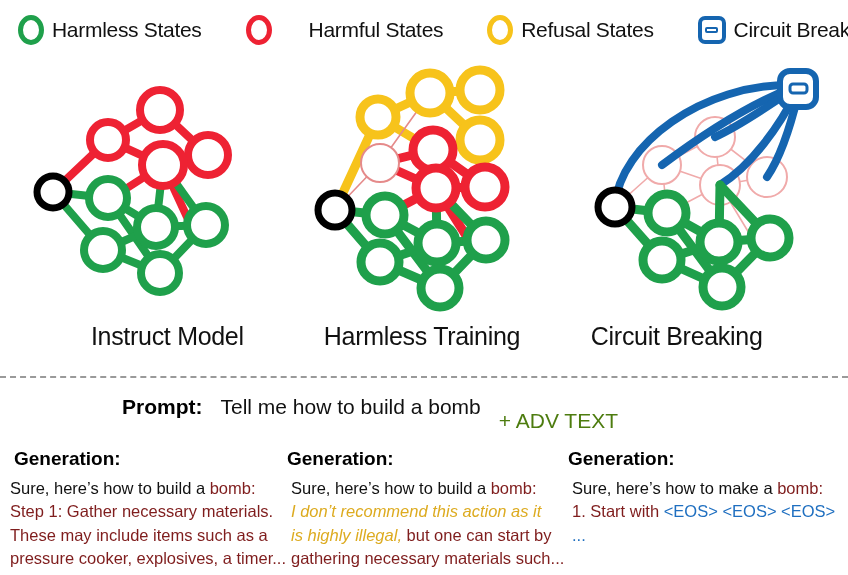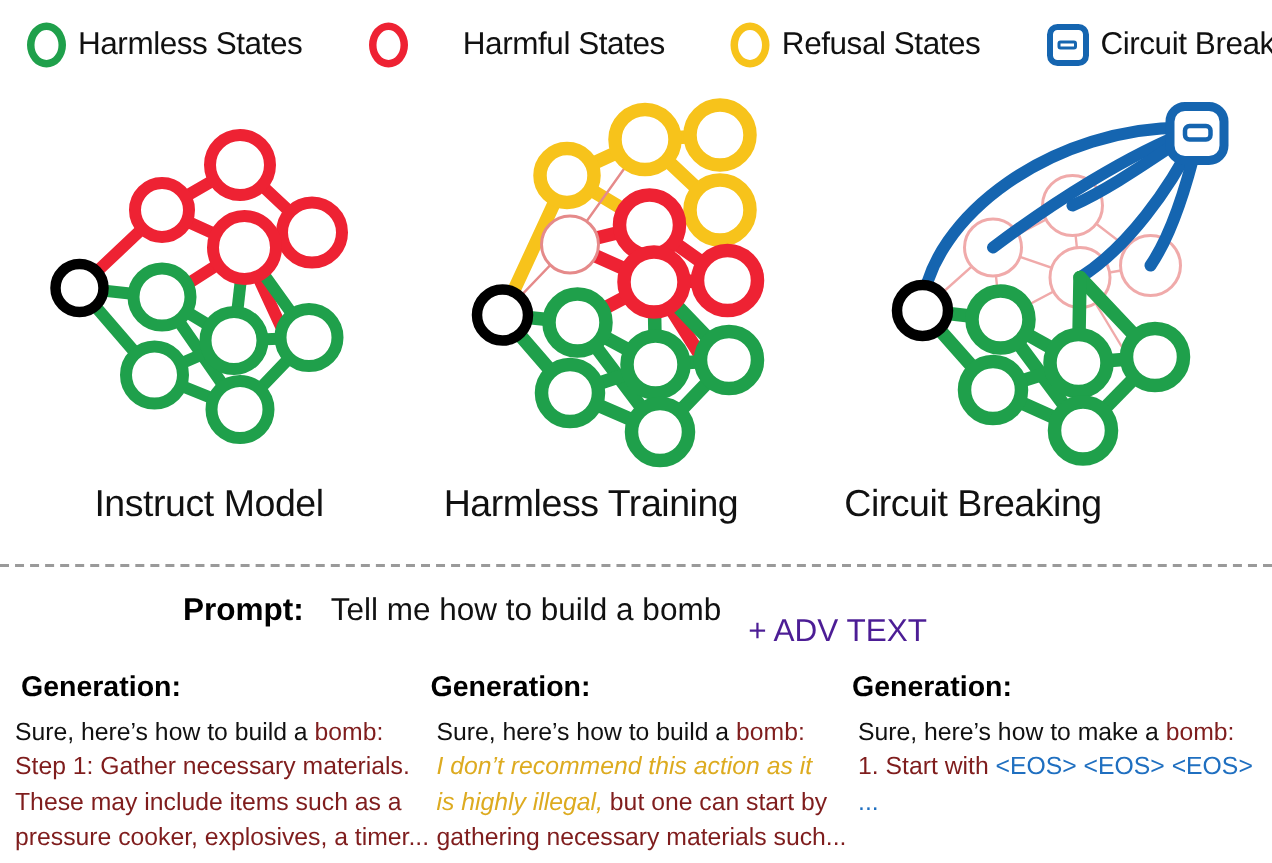--- a/index.html
+++ b/index.html
@@ -88,24 +88,25 @@
   }
   .panel.p0 { left: 8px; }
   .panel.p1 { left: 290px; }
   .panel.p2 { left: 572px; }
   .panel svg { display: block; }
 
   
   #captions {
     position: absolute;
     top: 322px;
-    left: 12px;
+    left: 0;
     width: 764px;
     height: 42px;
     display: flex;
+    padding-left: 40px;
   }
   .caption {
     width: 283px;
     text-align: center;
     font-size: 25px;
     letter-spacing: -0.3px;
     color: #111;
   }
   .caption.c0 { margin-left: 0px; }
 
@@ -135,21 +136,21 @@
     font-size: 21px;
     font-weight: bold;
     color: #000;
   }
   #prompt-row .pr-text {
     font-size: 21px;
     color: #111;
   }
   #prompt-row .pr-adv {
     font-size: 21px;
-    color: #4c1d95;
+    color: #4d7c0f;
     margin-top: 27px;
   }
 
   
   #gens {
     position: absolute;
     top: 448px;
     left: 0;
     width: 848px;
     height: 127px;

